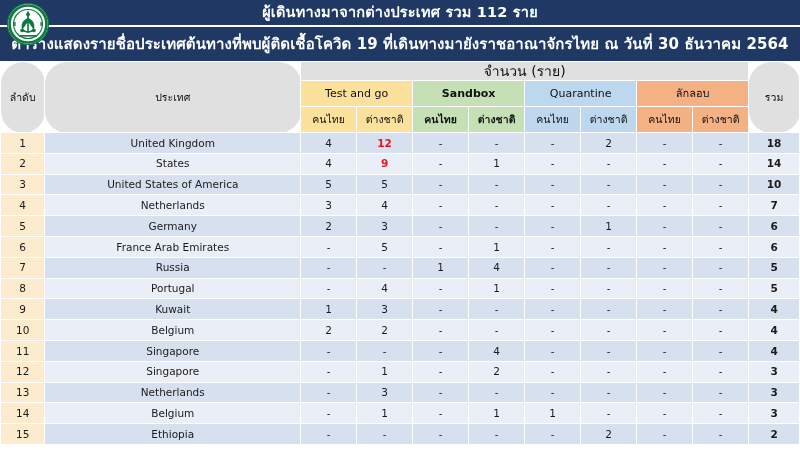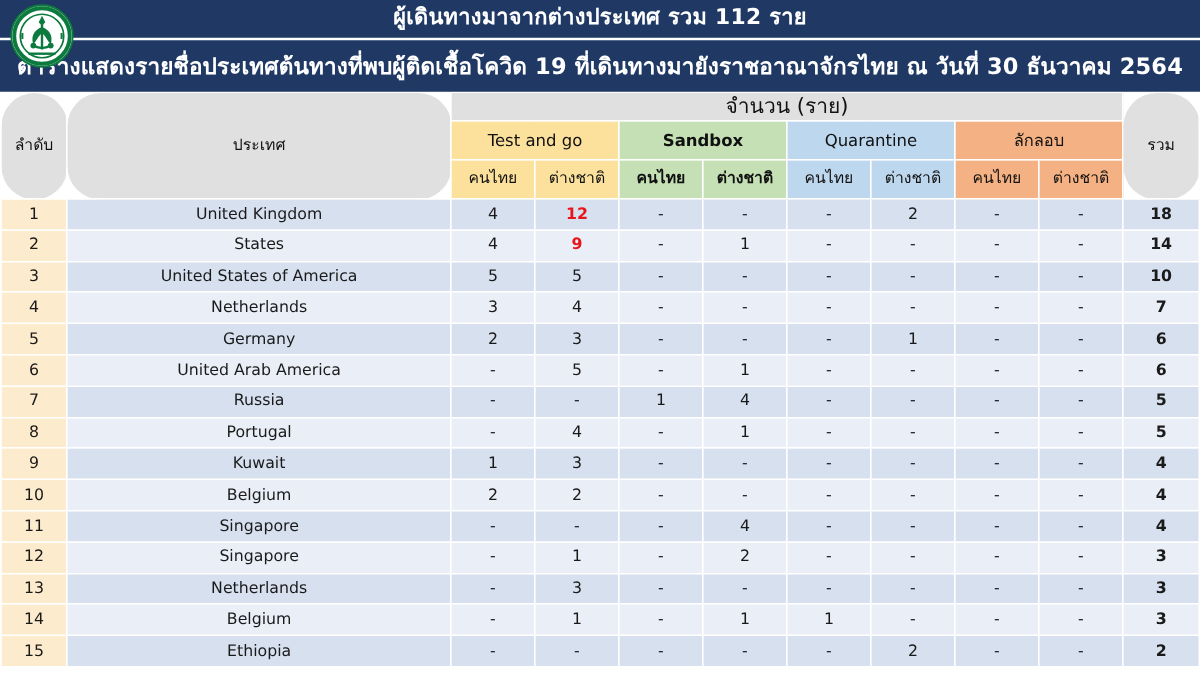--- a/index.html
+++ b/index.html
@@ -289,21 +289,21 @@
           <td class="num">-</td>
           <td class="num">-</td>
           <td class="num">-</td>
           <td class="num">1</td>
           <td class="num">-</td>
           <td class="num">-</td>
           <td class="total">6</td>
         </tr>
         <tr class="even">
           <td class="rank">6</td>
-          <td class="country">United Arab America</td>
+          <td class="country">France Arab Emirates</td>
           <td class="num">-</td>
           <td class="num">5</td>
           <td class="num">-</td>
           <td class="num">1</td>
           <td class="num">-</td>
           <td class="num">-</td>
           <td class="num">-</td>
           <td class="num">-</td>
           <td class="total">6</td>
         </tr>

